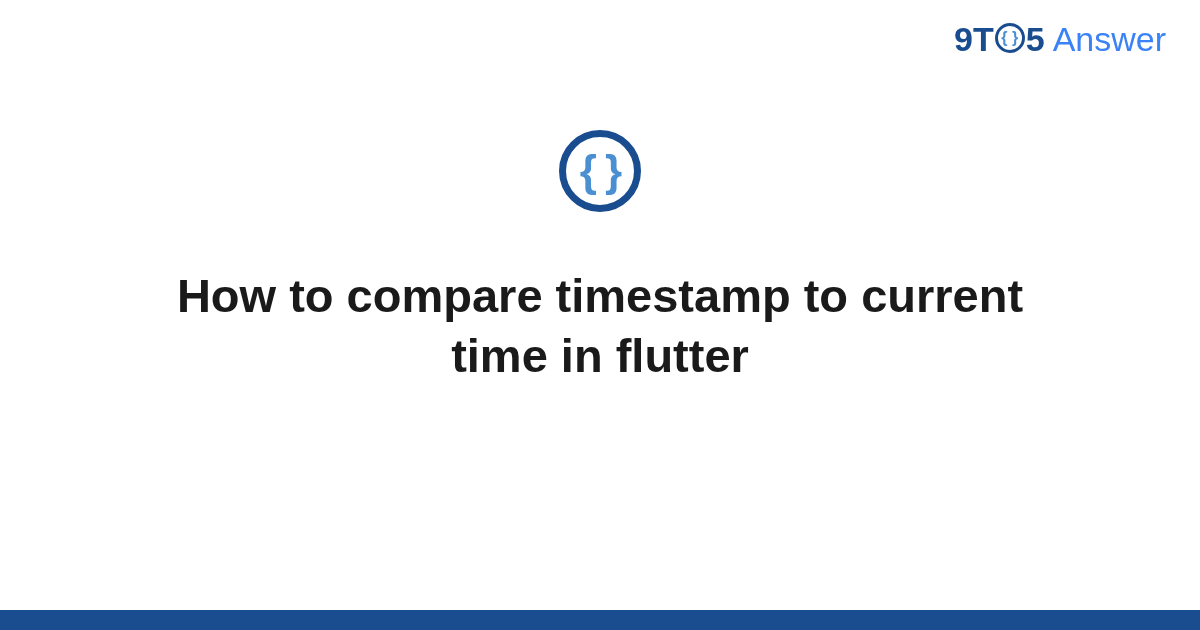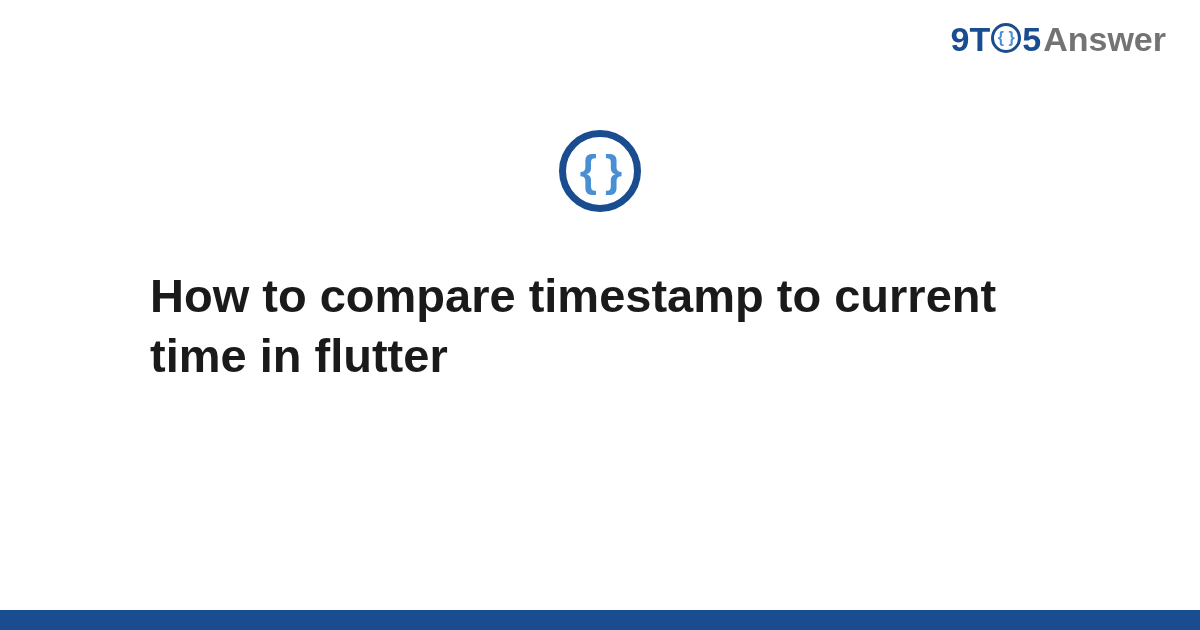--- a/index.html
+++ b/index.html
@@ -46,23 +46,23 @@
       margin: 0 1px;
       vertical-align: middle;
       position: relative;
       top: -2px;
     }
     .header .five {
       color: #1a4d8f;
       font-weight: 600;
     }
     .header .answer {
-      color: #737373;
-      font-weight: 700;
-      margin-left: 2px;
+      color: #3b82f6;
+      font-weight: 400;
+      margin-left: 8px;
     }
     .center-content {
       position: absolute;
       top: 130px;
       left: 0;
       right: 0;
       display: flex;
       flex-direction: column;
       align-items: center;
     }
@@ -80,21 +80,21 @@
       color: #4a8fd1;
       font-size: 44px;
       font-weight: 700;
       font-family: "Segoe UI", Arial, sans-serif;
       letter-spacing: -2px;
     }
     .title {
       font-size: 47px;
       font-weight: 700;
       color: #1a1a1a;
-      text-align: left;
+      text-align: center;
       line-height: 1.28;
       max-width: 900px;
     }
     .bottom-bar {
       position: absolute;
       bottom: 0;
       left: 0;
       right: 0;
       height: 20px;
       background: #1a4d8f;

